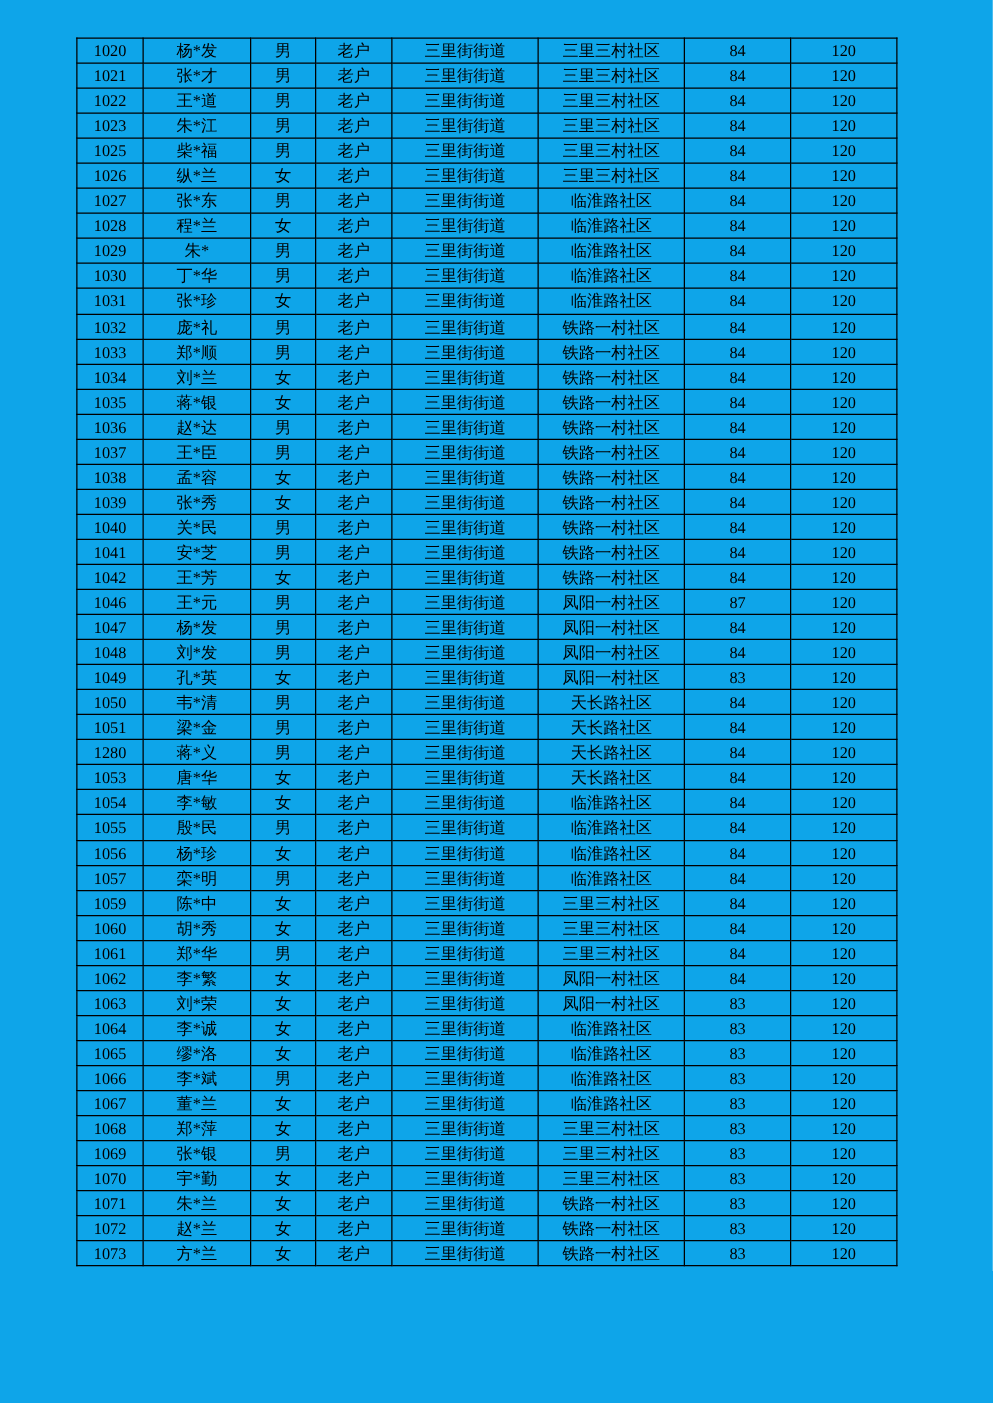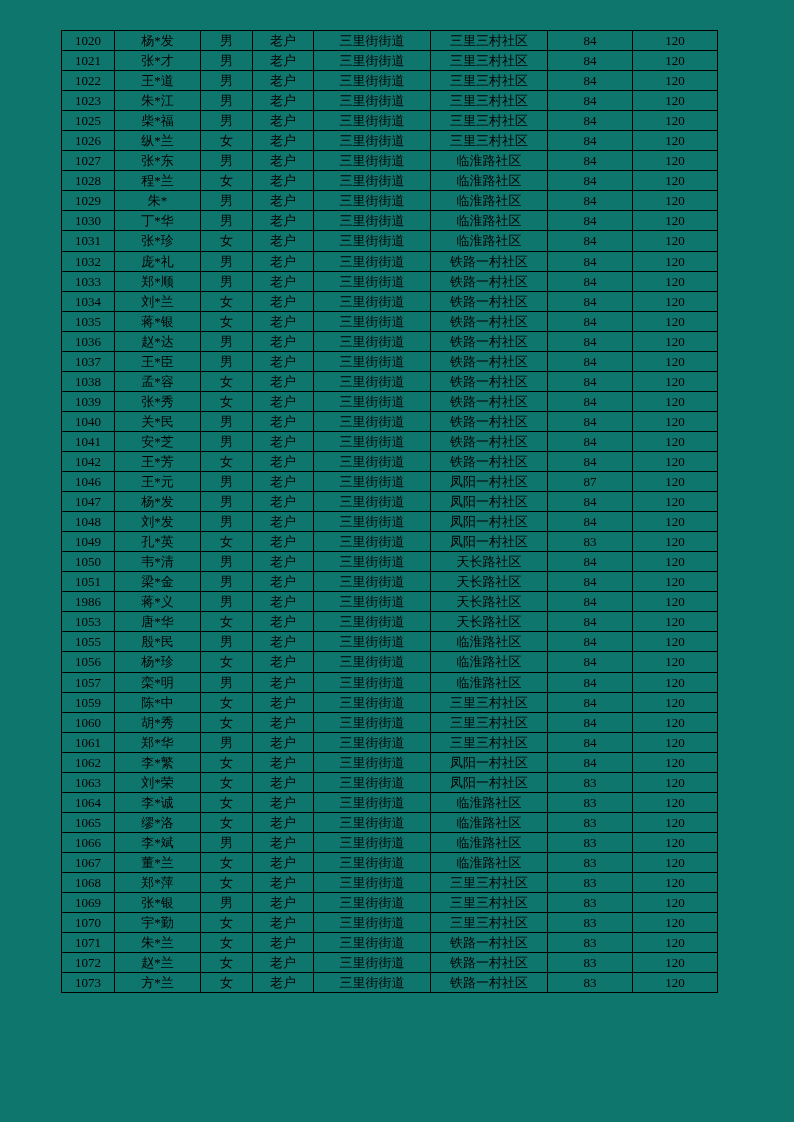--- a/index.html
+++ b/index.html
@@ -12,21 +12,21 @@
     background: #ffffff;
     position: relative;
     font-family: "Liberation Serif", "DejaVu Serif", serif;
     color: #000000;
   }
   .doc-page {
     position: absolute;
     left: 0; top: 0;
     width: 794px;
     height: 1122px;
-    background: #0f766e;
+    background: #0ea5e9;
   }
   table.roster {
     position: absolute;
     left: 61px;
     top: 30px;
     border-collapse: collapse;
     table-layout: fixed;
     width: 656px;
   }
   table.roster td {
@@ -340,36 +340,46 @@
           <td>1051</td>
           <td>梁*金</td>
           <td>男</td>
           <td>老户</td>
           <td>三里街街道</td>
           <td>天长路社区</td>
           <td>84</td>
           <td>120</td>
         </tr>
         <tr>
-          <td>1986</td>
+          <td>1280</td>
           <td>蒋*义</td>
           <td>男</td>
           <td>老户</td>
           <td>三里街街道</td>
           <td>天长路社区</td>
           <td>84</td>
           <td>120</td>
         </tr>
         <tr>
           <td>1053</td>
           <td>唐*华</td>
           <td>女</td>
           <td>老户</td>
           <td>三里街街道</td>
           <td>天长路社区</td>
+          <td>84</td>
+          <td>120</td>
+        </tr>
+        <tr>
+          <td>1054</td>
+          <td>李*敏</td>
+          <td>女</td>
+          <td>老户</td>
+          <td>三里街街道</td>
+          <td>临淮路社区</td>
           <td>84</td>
           <td>120</td>
         </tr>
         <tr>
           <td>1055</td>
           <td>殷*民</td>
           <td>男</td>
           <td>老户</td>
           <td>三里街街道</td>
           <td>临淮路社区</td>

